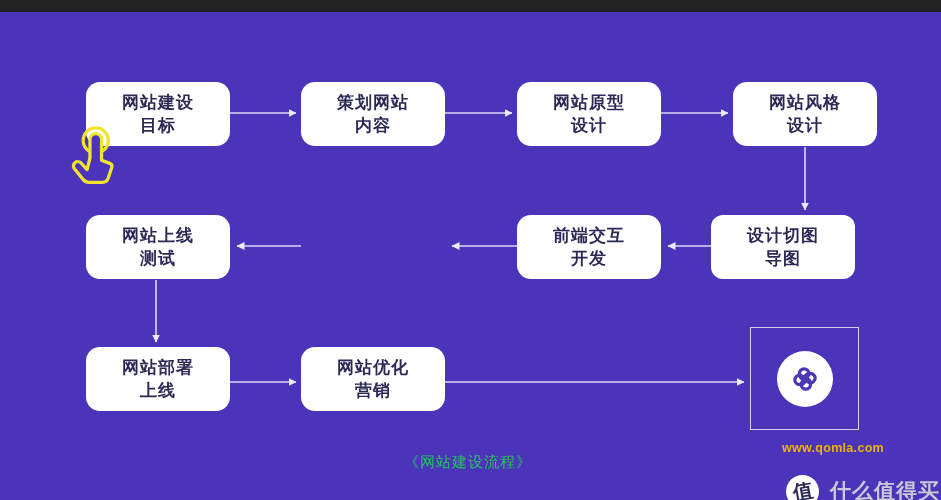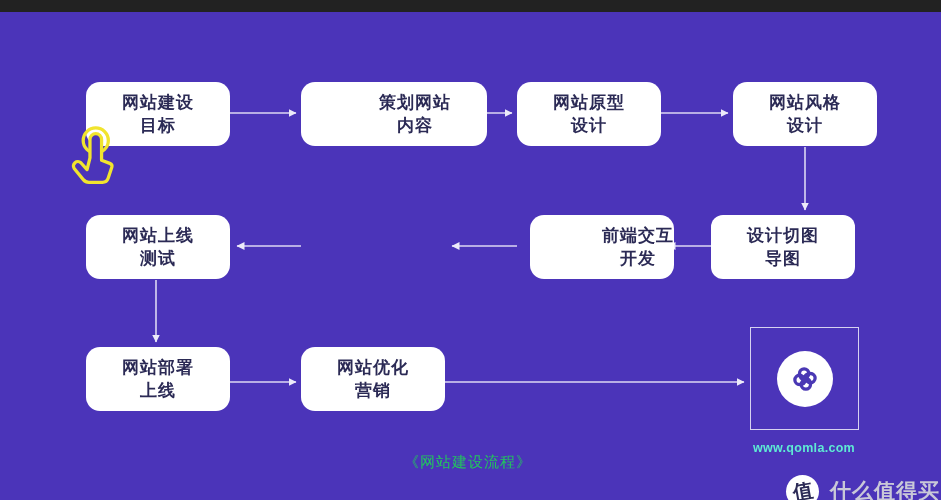--- a/index.html
+++ b/index.html
@@ -8,36 +8,36 @@
     position:relative;width:941px;height:500px;margin:12px auto;
     background:#4b34b9;overflow:hidden;
   }
   .connectors{position:absolute;left:0;top:0;width:941px;height:500px;pointer-events:none;}
   .flow-node{
     position:absolute;width:144px;height:64px;background:#ffffff;border-radius:14px;
     display:flex;align-items:center;justify-content:center;text-align:center;
     color:#2b2a55;font-size:17px;line-height:23px;font-weight:700;
     white-space:pre-line;letter-spacing:1px;
   }
-  .n0{left:86px;top:70px;}  .n1{left:301px;top:70px;padding-left:42px;}  .n2{left:517px;top:70px;}  .n3{left:733px;top:70px;}
-  .n4{left:86px;top:203px;} .n5{left:301px;top:203px;} .n6{left:530px;top:203px;justify-content:flex-end;} .n7{left:711px;top:203px;border-radius:12px;}
+  .n0{left:86px;top:70px;}  .n1{left:301px;top:70px;}  .n2{left:517px;top:70px;}  .n3{left:733px;top:70px;}
+  .n4{left:86px;top:203px;} .n5{left:301px;top:203px;} .n6{left:517px;top:203px;} .n7{left:711px;top:203px;border-radius:12px;}
   .n8{left:86px;top:335px;} .n9{left:301px;top:335px;}
   .tap-icon{position:absolute;left:60px;top:110px;width:58px;height:62px;}
   .logo-box{
     position:absolute;left:750px;top:315px;width:109px;height:103px;
     border:1.5px solid #d6d1f0;display:flex;align-items:center;justify-content:center;
     box-sizing:border-box;
   }
   .logo-circle{
     width:56px;height:56px;border-radius:50%;background:#ffffff;
     display:flex;align-items:center;justify-content:center;
   }
   .brand-url{
-    position:absolute;left:724px;top:429px;width:160px;text-align:center;
-    color:#5eead4;font-size:12.5px;font-weight:700;letter-spacing:.3px;
+    position:absolute;left:724px;top:429px;width:160px;text-align:right;
+    color:#eab308;font-size:12.5px;font-weight:700;letter-spacing:.3px;
   }
   .caption{
     position:absolute;left:348px;top:441px;width:240px;text-align:center;
     color:#22c55e;font-size:15px;font-weight:400;letter-spacing:1px;
   }
   .watermark{
     position:absolute;left:786px;top:462px;height:34px;
     display:flex;align-items:center;gap:11px;
   }
   .wm-circle{

